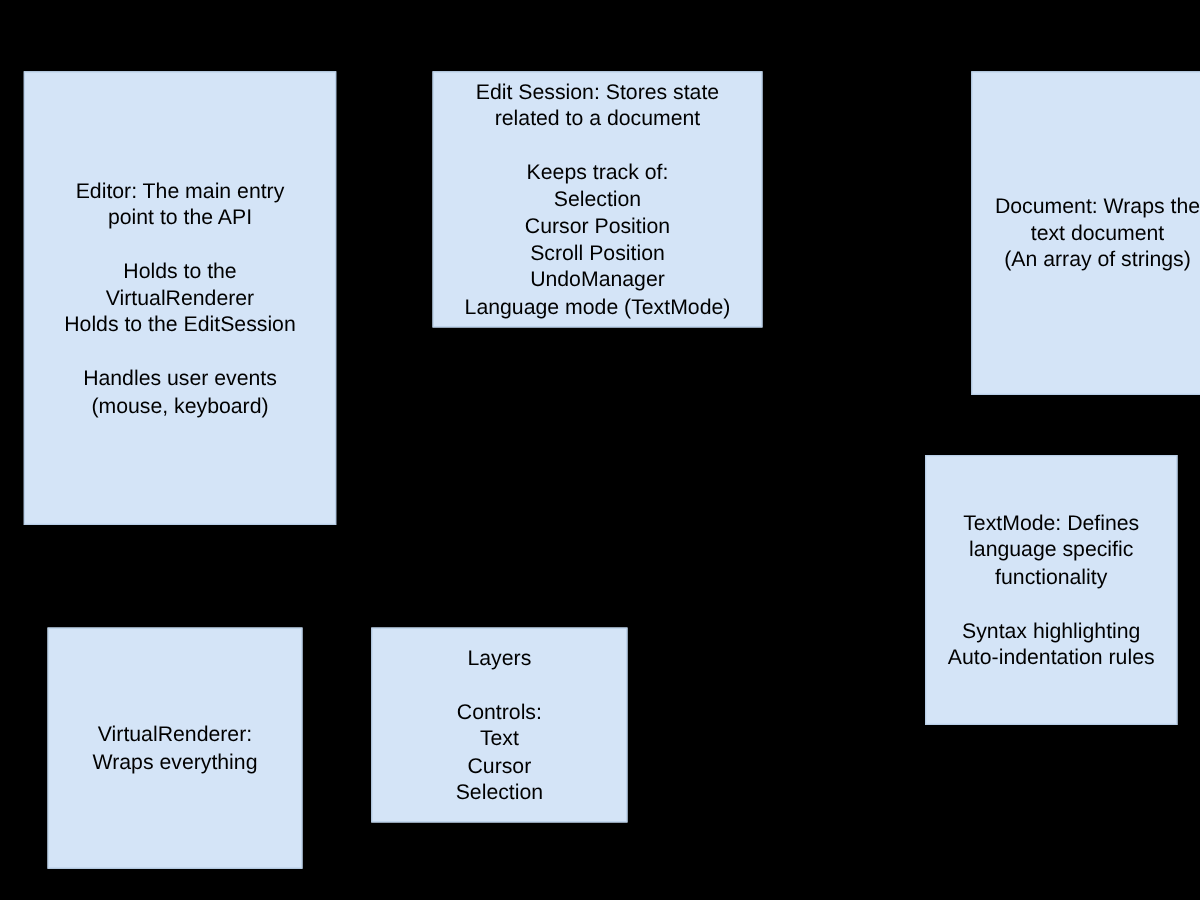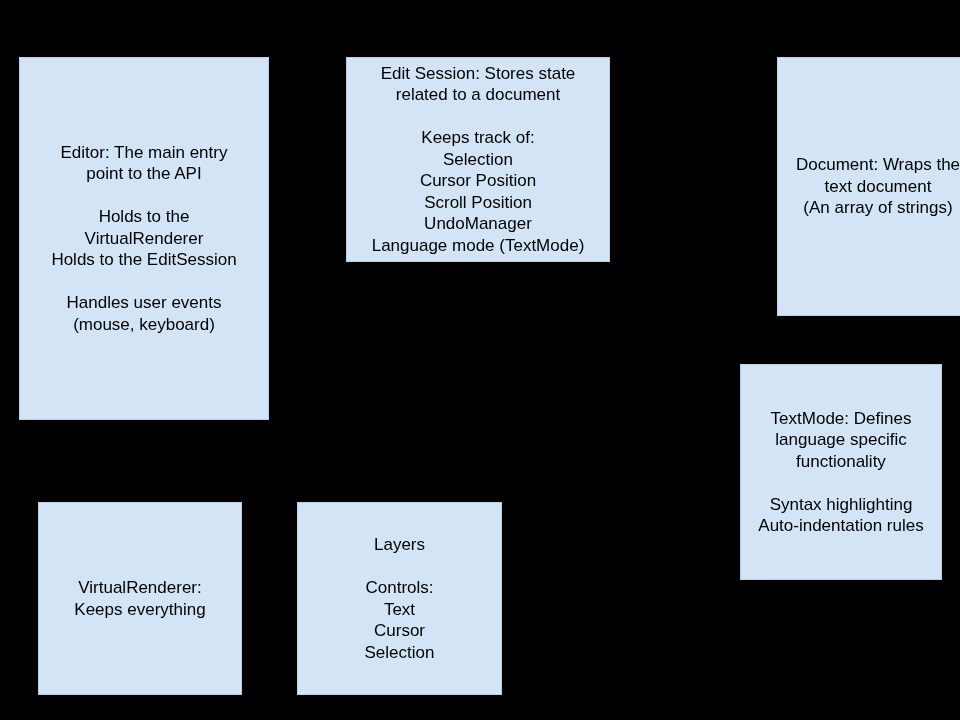--- a/index.html
+++ b/index.html
@@ -35,21 +35,21 @@
     font-size: 17px;
     line-height: 21.5px;
     white-space: pre-line;
     padding: 4px 6px;
   }
   #node-editor      { left: 19px;  top: 57px;  width: 250px; height: 363px; }
   #node-editsession { left: 346px; top: 57px;  width: 264px; height: 205px; }
   #node-document    { left: 730px; top: 57px;  width: 202px; height: 259px; margin-left: 47px; }
   #node-textmode    { left: 730px; top: 364px; width: 202px; height: 216px; margin-left: 10px; }
   #node-virtualrenderer { left: 38px;  top: 502px; width: 204px; height: 193px; }
-  #node-layers      { left: 297px; top: 502px; width: 205px; height: 193px; }
+  #node-layers      { left: 297px; top: 502px; width: 205px; height: 156px; }
 </style>
 </head>
 <body>
 
 <div class="canvas">
 
   <div class="node" id="node-editor">Editor: The main entry
 point to the API
 
 Holds to the
@@ -74,21 +74,21 @@
 (An array of strings)</div>
 
   <div class="node" id="node-textmode">TextMode: Defines
 language specific
 functionality
 
 Syntax highlighting
 Auto-indentation rules</div>
 
   <div class="node" id="node-virtualrenderer">VirtualRenderer:
-Keeps everything</div>
+Wraps everything</div>
 
   <div class="node" id="node-layers">Layers
 
 Controls:
 Text
 Cursor
 Selection</div>
 
 </div>
 

